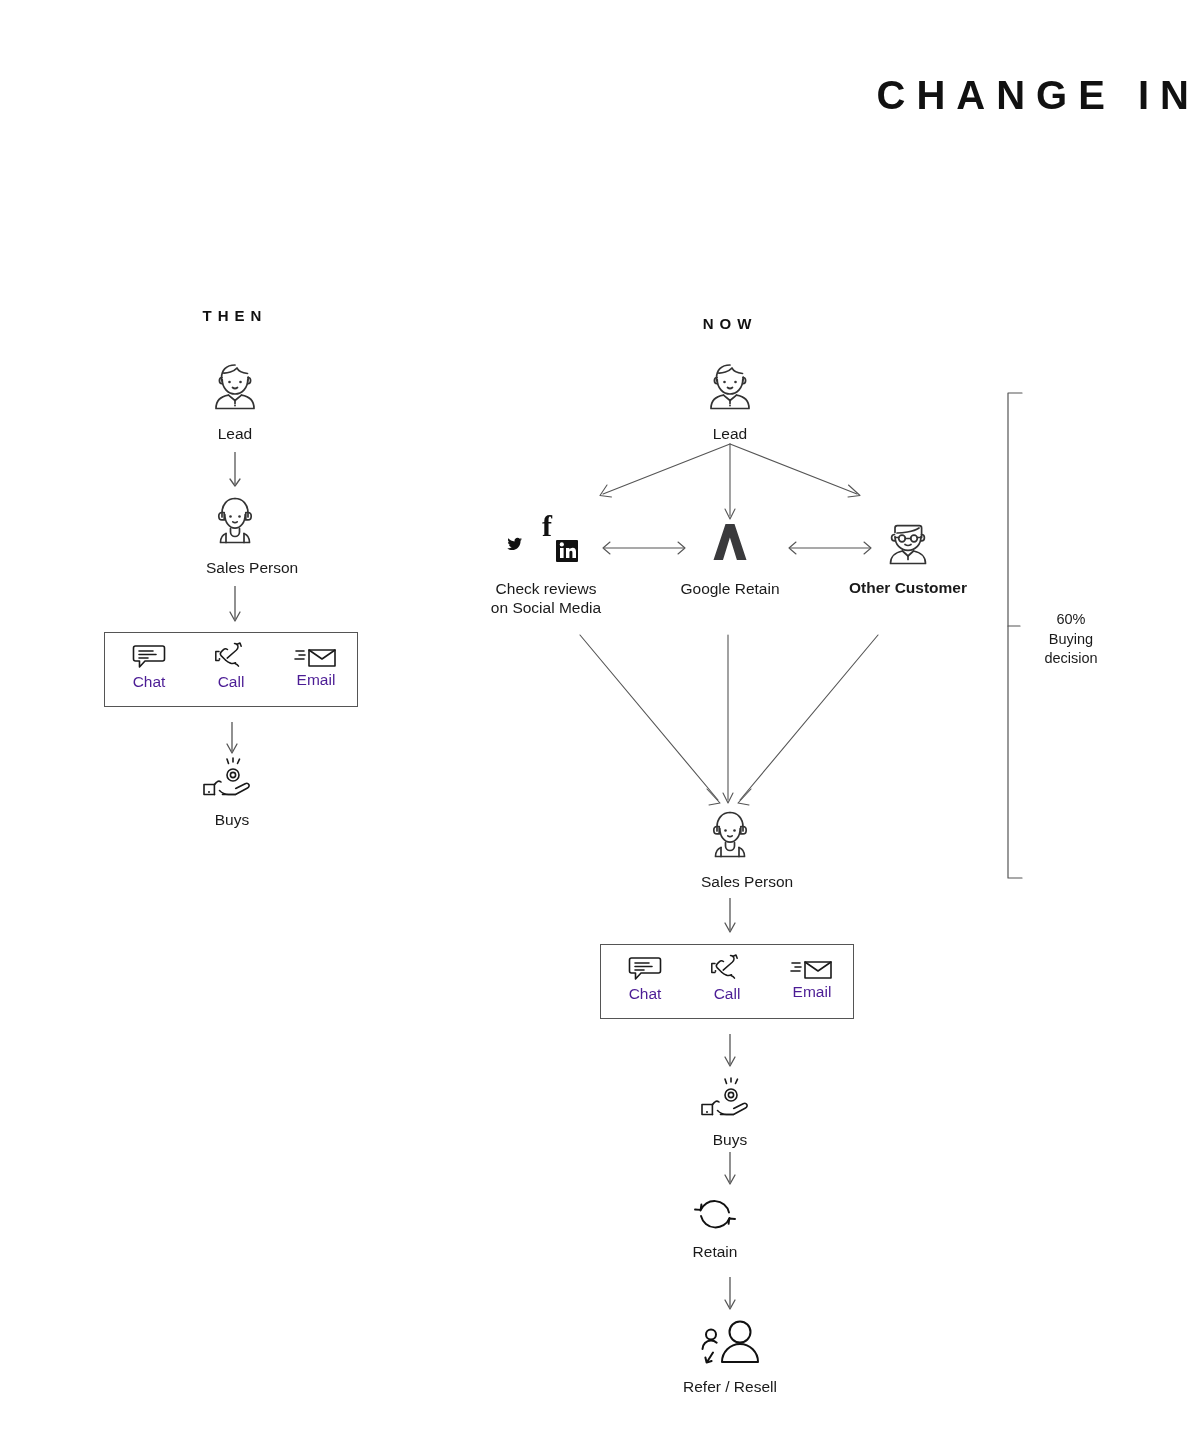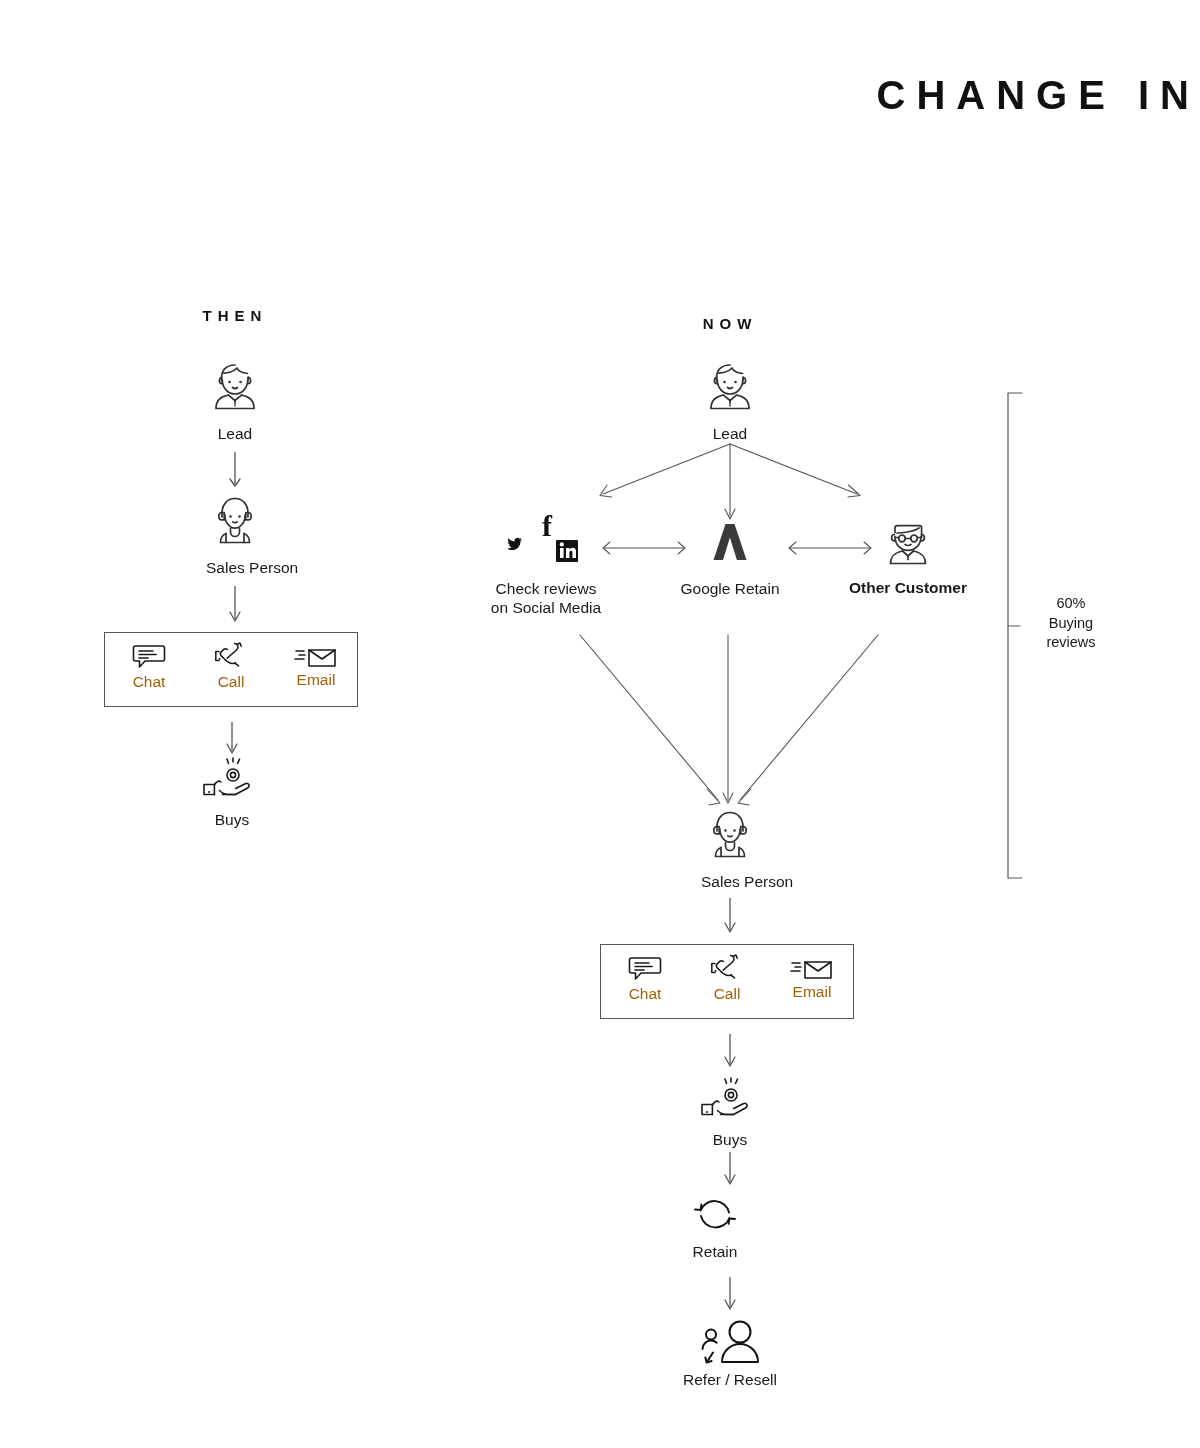--- a/index.html
+++ b/index.html
@@ -55,21 +55,21 @@
     border:1px solid #555;
     background:#fff;
     box-sizing:border-box;
   }
   .channel-cell{
     position:absolute;
     text-align:center;
   }
   .channel-cell .clabel{
     font-size:15.5px;
-    color:#a16207;
+    color:#4c1d95;
     margin-top:2px;
     white-space:nowrap;
   }
 
   
   #bracket-text{
     font-size:14.5px;
     line-height:19.5px;
     color:#1a1a1a;
     text-align:center;
@@ -415,28 +415,28 @@
     <svg width="74" height="52" viewBox="0 0 74 52" style="margin:0 auto;display:block;">
       <g fill="none" stroke="#111" stroke-width="2" stroke-linecap="round" stroke-linejoin="round">
         <circle cx="47" cy="14" r="10.5"></circle>
         <path d="M29 44c0-9.9 8-18 18-18s18 8.1 18 18z"></path>
         <circle cx="18" cy="16.5" r="5"></circle>
         <path d="M9.5 31c0-4.7 3.8-8.5 8.5-8.5 2.2 0 4.2.85 5.7 2.2"></path>
         <path d="M14 44l6-9.5"></path>
         <path d="M12.4 39.5 13.6 44.6 18.6 43"></path>
       </g>
     </svg>
-    <div class="node-label" style="width:104px;margin-top:0;">Refer / Resell</div>
+    <div class="node-label" style="width:104px;margin-top:7px;">Refer / Resell</div>
   </div>
 
   <svg class="abs" style="left:1000px;top:388px;" width="32" height="496">
     <g fill="none" stroke="#555" stroke-width="1.2" stroke-linecap="round" stroke-linejoin="round">
       <path d="M22 5 H8 V490 H22"></path>
       <line x1="8" y1="238" x2="-4" y2="238" transform="translate(12,0)"></line>
     </g>
   </svg>
-  <div class="abs" id="bracket-text" style="left:1026px;top:594px;width:90px;">
+  <div class="abs" id="bracket-text" style="left:1026px;top:610px;width:90px;">
     <div>60%</div>
     <div>Buying</div>
-    <div>reviews</div>
+    <div>decision</div>
   </div>
 
 </div>
 
 </body></html>

